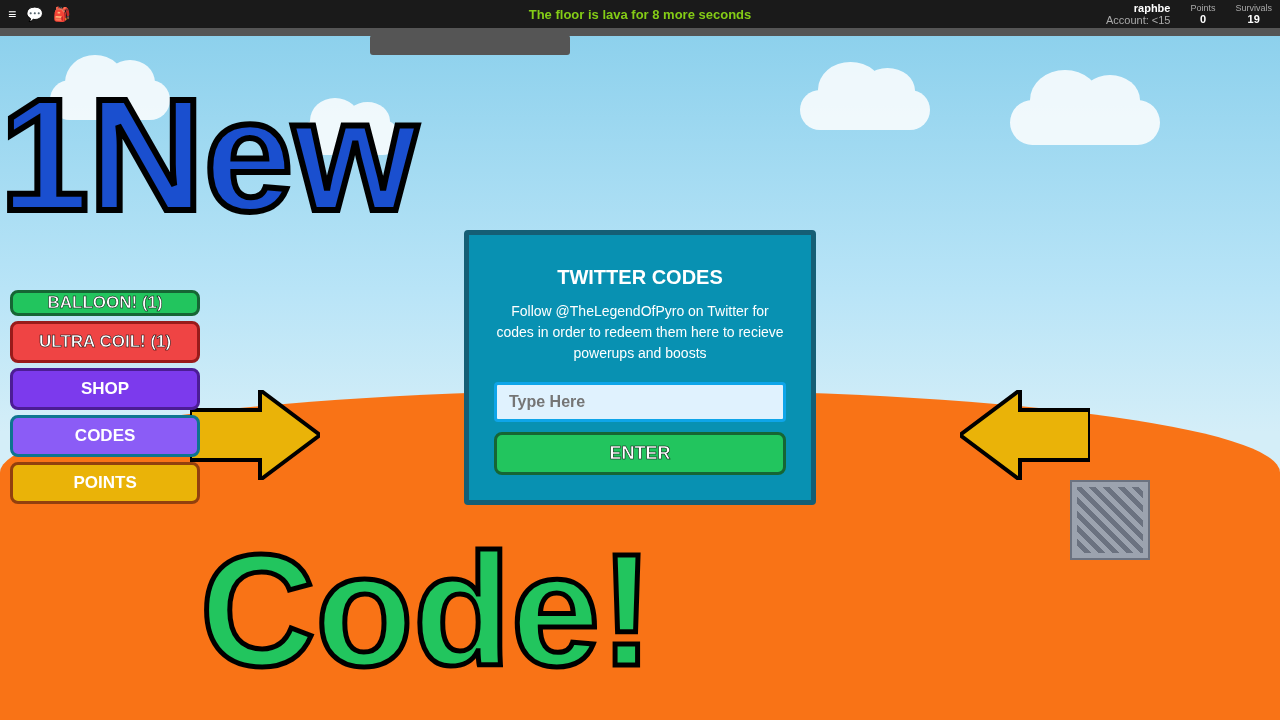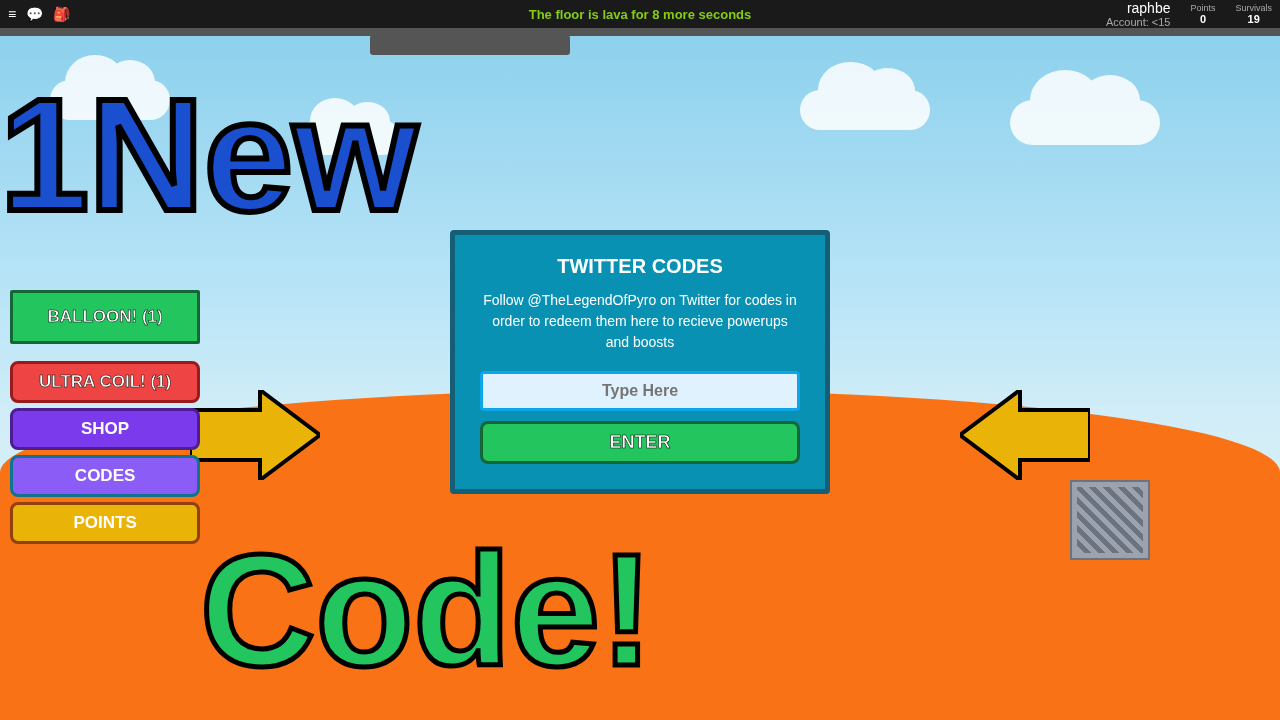--- a/index.html
+++ b/index.html
@@ -100,21 +100,21 @@
 
     .top-bar-right {
       display: flex;
       align-items: center;
       gap: 20px;
       color: white;
       font-size: 11px;
     }
 
     .user-info { display: flex; flex-direction: column; align-items: flex-end; }
-    .username { font-size: 14px; font-weight: normal; }
+    .username { font-size: 11px; font-weight: bold; }
     .account-info { font-size: 11px; color: #aaa; }
 
     .stat-group { display: flex; flex-direction: column; align-items: center; }
     .stat-label { font-size: 9px; color: #aaa; }
     .stat-value { font-size: 11px; font-weight: bold; }
 
     
     .top-bar-2 {
       position: absolute;
       top: 28px;
@@ -186,44 +186,43 @@
       display: flex;
       flex-direction: column;
       gap: 5px;
     }
 
     .btn-balloon {
       background: #22c55e;
       color: white;
       font-size: 17px;
       font-weight: 900;
-      padding: 14px 18px;
+      padding: 0 18px;
       border: 3px solid #166534;
-      border-radius: 2px;
+      border-radius: 8px;
       cursor: pointer;
       font-family: 'Arial Black', Arial, sans-serif;
       -webkit-text-stroke: 0.5px #000;
       min-width: 180px;
       text-align: center;
     }
 
     .btn-ultra-coil {
       background: #ef4444;
       color: white;
       font-size: 17px;
       font-weight: 900;
       padding: 8px 26px;
       border: 3px solid #991b1b;
       border-radius: 8px;
       cursor: pointer;
       font-family: 'Arial Black', Arial, sans-serif;
       -webkit-text-stroke: 0.5px #000;
       min-width: 180px;
       text-align: center;
-      margin-top: 12px;
     }
 
     .btn-shop {
       background: #7c3aed;
       color: white;
       font-size: 17px;
       font-weight: 900;
       padding: 8px 18px;
       border: 3px solid #4c1d95;
       border-radius: 8px;
@@ -282,26 +281,26 @@
       color: #EAB308;
       -webkit-text-stroke: 3px #000;
     }
 
     
     .dialog {
       position: absolute;
       top: 230px;
       left: 50%;
       transform: translateX(-50%);
-      width: 380px;
+      width: 352px;
       background: #0891b2;
       border: 5px solid #155e75;
       border-radius: 4px;
       z-index: 50;
-      padding: 20px 25px 25px;
+      padding: 31px 25px 25px;
     }
 
     .dialog-title {
       text-align: center;
       font-size: 20px;
       font-weight: 900;
       color: white;
       font-family: 'Arial Black', Arial, sans-serif;
       margin-bottom: 12px;
     }
@@ -317,21 +316,21 @@
     .dialog-input {
       display: block;
       width: 100%;
       padding: 8px 12px;
       background: #e0f2fe;
       border: 3px solid #0ea5e9;
       border-radius: 4px;
       font-size: 16px;
       font-weight: bold;
       color: #0369a1;
-      text-align: center;
+      text-align: left;
       margin-bottom: 10px;
       font-family: Arial, sans-serif;
     }
 
     .dialog-enter {
       display: block;
       width: 100%;
       padding: 8px 12px;
       background: #22c55e;
       border: 3px solid #166534;

